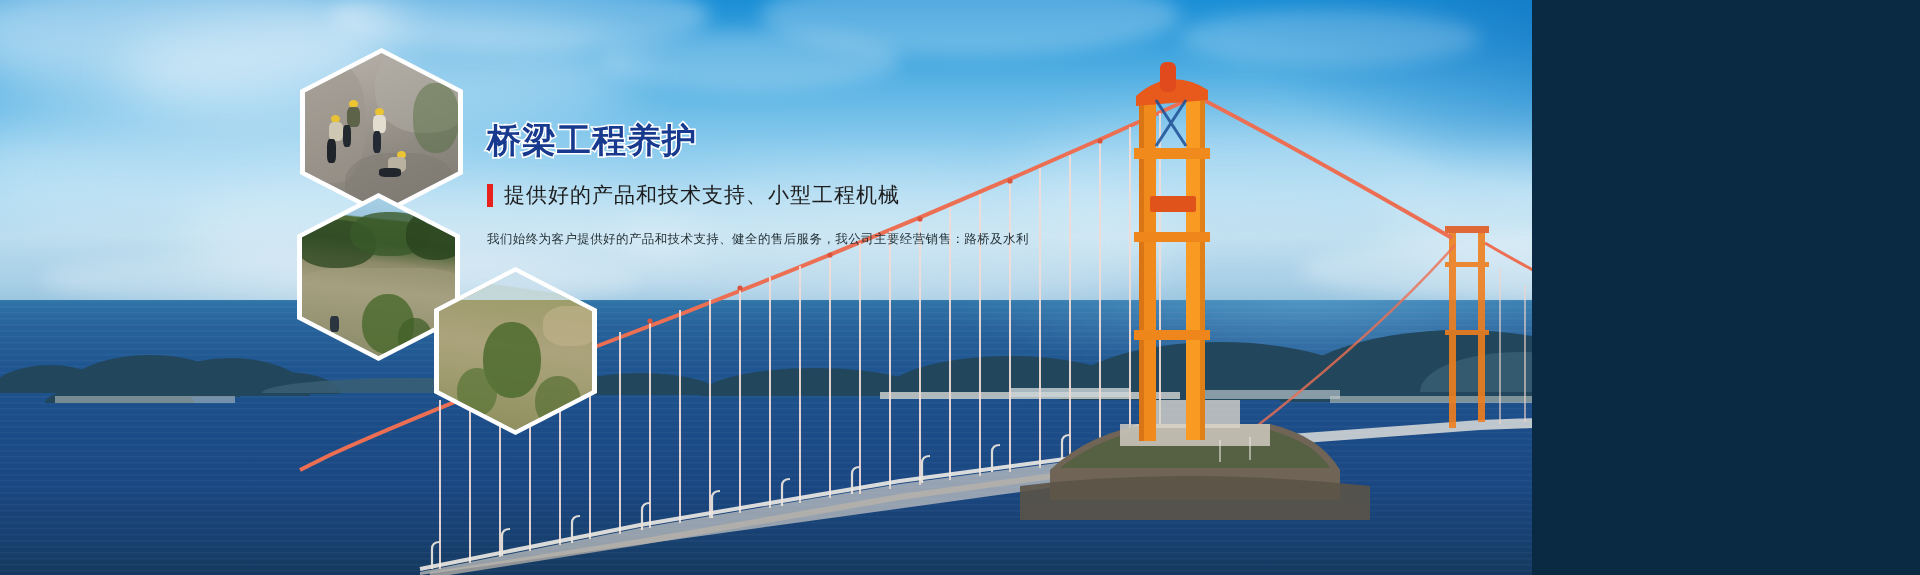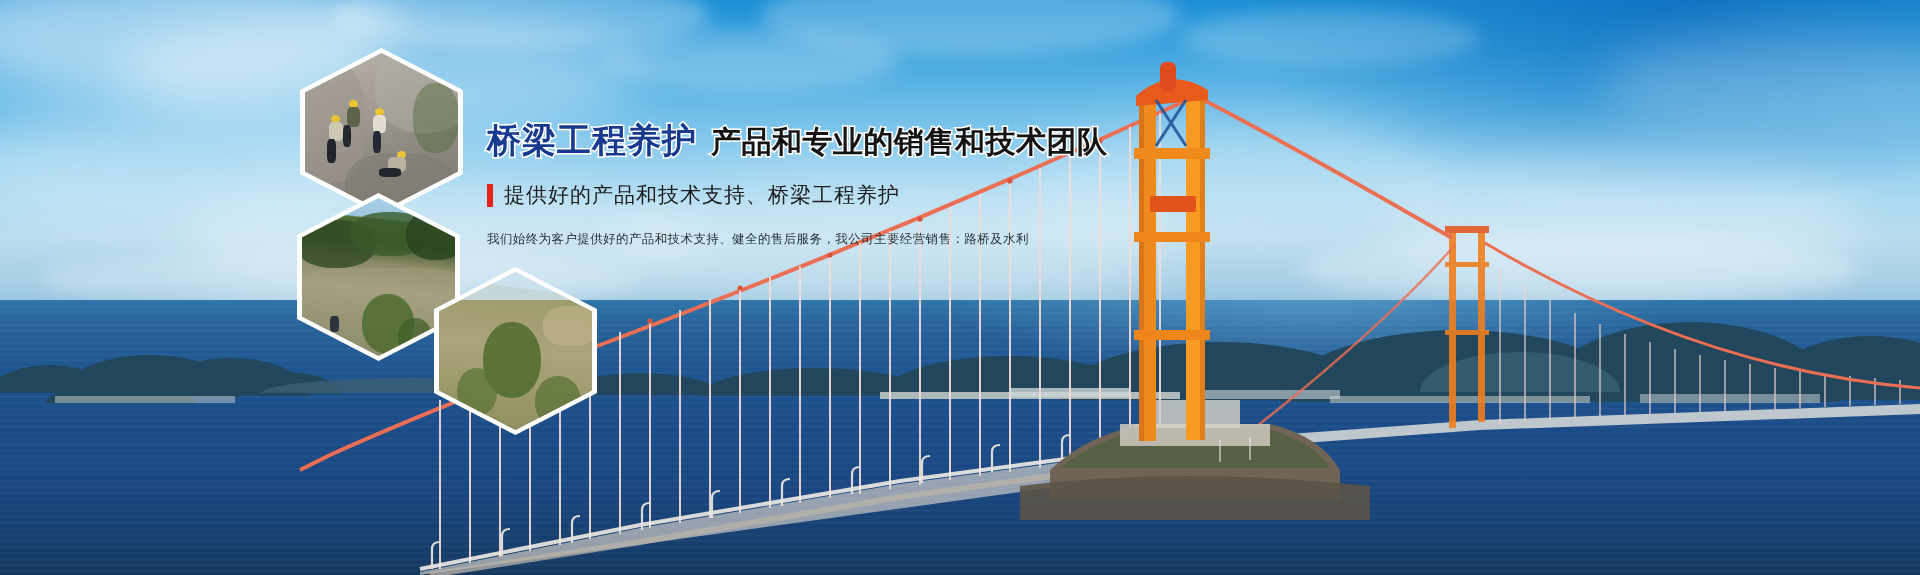--- a/index.html
+++ b/index.html
@@ -1,21 +1,21 @@
 <!DOCTYPE html>
 <html><head>
 <meta charset="utf-8">
 <style>
   * { margin:0; padding:0; box-sizing:border-box; }
   html,body { background:#0a2a44; }
   body { font-family:"Liberation Sans", sans-serif; }
 
   .banner {
     position:relative;
-    width:1920px; height:575px;
+    width:1532px; height:575px;
     overflow:hidden;
     background:#2f93cf;
   }
 
   
   .sky {
     position:absolute; left:0; top:0; width:1920px; height:320px;
     background:
       linear-gradient(180deg,
         #1b8fd6 0%,
@@ -382,26 +382,25 @@
       <div class="blob" style="left:18px;  top:96px; width:40px;  height:48px;  background:#5b7638; opacity:.75; border-radius:48%;"></div>
       <div class="blob" style="left:96px;  top:104px; width:46px; height:52px;  background:#566f33; opacity:.7;  border-radius:48%;"></div>
       <div class="blob" style="left:104px; top:34px; width:56px;  height:40px;  background:#bdb189; opacity:.7;  border-radius:40%;"></div>
     </div>
   </div>
 
   <div class="copy">
 
     <div class="headline">
       <span class="h-main">桥梁工程养护</span>
-      <span class="h-sub">产品和专业的销售和技术团队</span>
     </div>
 
     <div class="subline">
       <span class="redbar"></span>
-      <span class="sub-text">提供好的产品和技术支持、桥梁工程养护</span>
+      <span class="sub-text">提供好的产品和技术支持、小型工程机械</span>
     </div>
 
     <div class="para">
       <span class="pline">我们始终为客户提供好的产品和技术支持、健全的售后服务，我公司主要经营销售：路桥及水利</span>
     </div>
 
   </div>
 
 </div>
 

